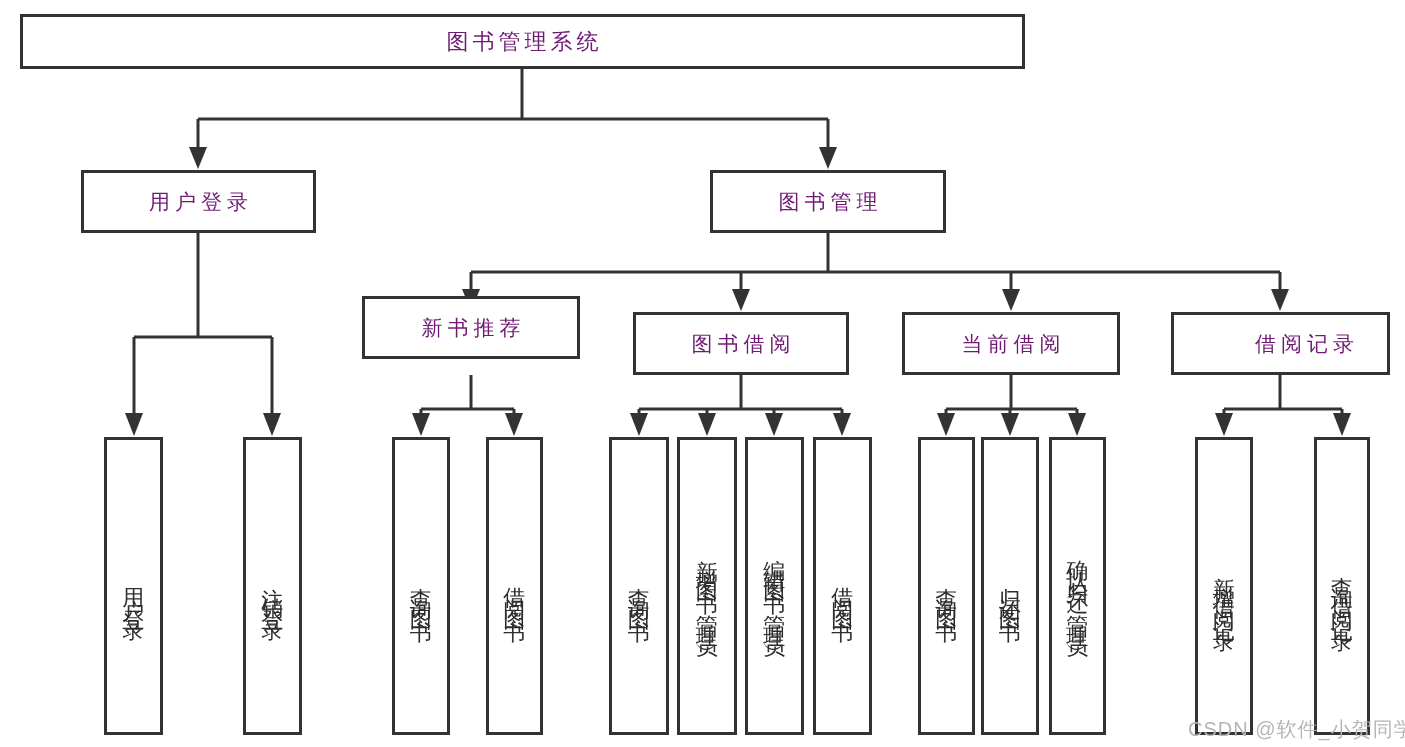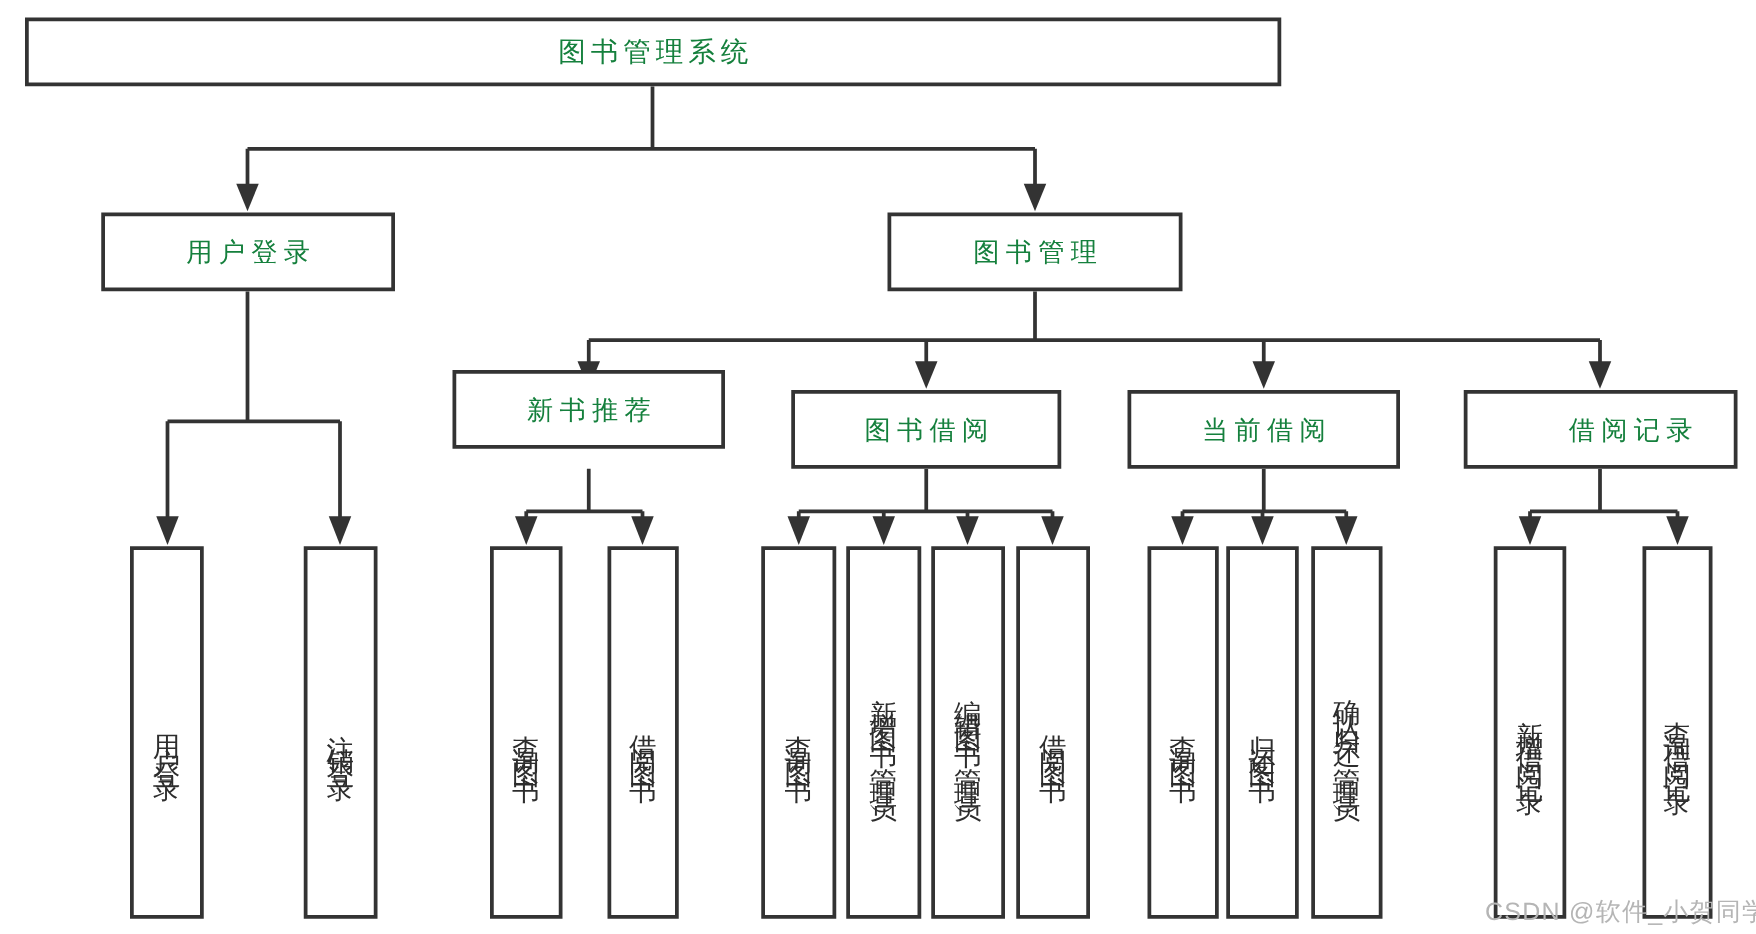--- a/index.html
+++ b/index.html
@@ -10,21 +10,21 @@
   .connectors{position:absolute;left:0;top:0;z-index:1;}
   .connectors path{stroke:#333333;stroke-width:3;fill:none;}
   .connectors polygon{fill:#333333;stroke:none;}
   .node{
     position:absolute;box-sizing:border-box;border:3px solid #333333;
     background:#ffffff;display:flex;align-items:center;justify-content:center;
     z-index:2;
   }
   .hlabel{
     font-size:21px;letter-spacing:5px;margin-right:-5px;
-    color:#15803d;white-space:nowrap;
+    color:#701a75;white-space:nowrap;
   }
   .root-label{font-size:22px;letter-spacing:4px;margin-right:-4px;}
   .vlabel{
     writing-mode:vertical-rl;text-orientation:mixed;
     font-size:22px;letter-spacing:11px;margin-bottom:-11px;
     color:#2d2d2d;line-height:1.15;
   }
   .watermark{
     position:absolute;left:1188px;top:716px;z-index:5;
     font-size:20px;color:#b5b5b5;white-space:nowrap;letter-spacing:1px;

